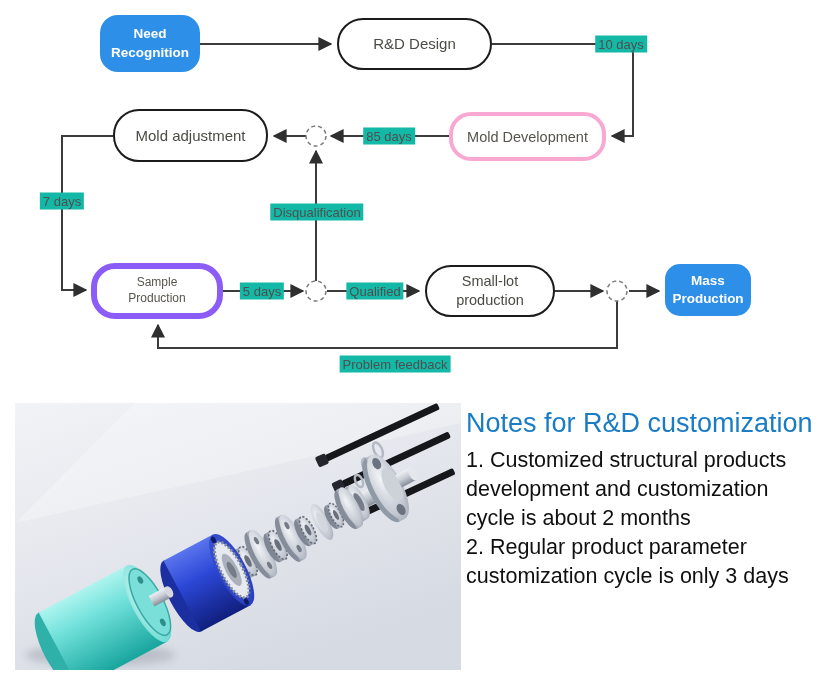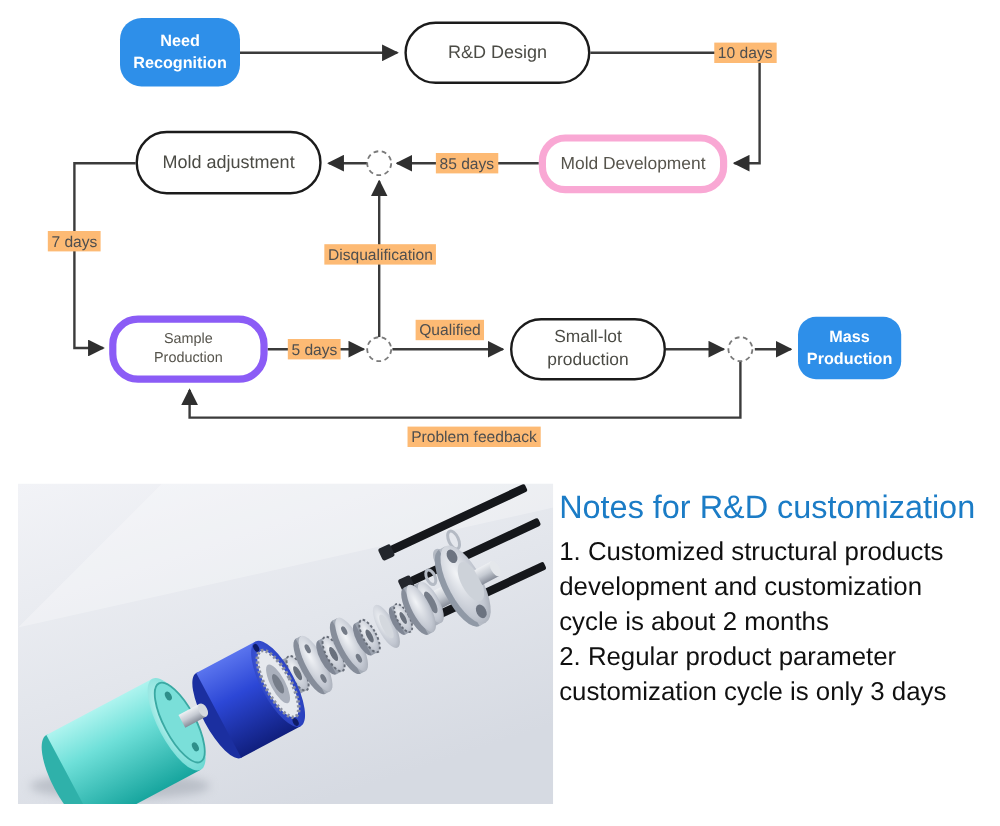--- a/index.html
+++ b/index.html
@@ -9,39 +9,39 @@
   }
   
   .fc-svg{position:absolute;left:0;top:0;z-index:1;}
   .node{
     position:absolute;z-index:2;display:flex;align-items:center;justify-content:center;
     text-align:center;box-sizing:border-box;background:#fff;
   }
   .node .lbl{white-space:pre-line;}
   .node-blue{background:#2E8FE9;border-radius:18px;color:#fff;font-weight:bold;font-size:13.5px;line-height:1.35;}
   .node-black{border:2.5px solid #1b1b1b;border-radius:26px;color:#4b4b45;font-size:15px;line-height:1.3;}
-  .node-orange{border:6px solid #f9a8d4;border-radius:22px;color:#56544c;font-size:14.5px;}
+  .node-orange{border:4px solid #f9a8d4;border-radius:22px;color:#56544c;font-size:14.5px;}
   .node-pink{border:6px solid #8b5cf6;border-radius:24px;color:#56544c;font-size:12px;line-height:1.3;}
   #n-need{left:100px;top:15px;width:100px;height:57px;}
   #n-rd{left:337px;top:18px;width:155px;height:52px;}
   #n-moldadj{left:113px;top:109px;width:155px;height:53px;text-align:center;}
   #n-molddev{left:449px;top:112px;width:157px;height:49px;}
   #n-sample{left:91px;top:263px;width:132px;height:56px;}
   #n-smalllot{left:425px;top:265px;width:130px;height:52px;font-size:14.5px;}
   #n-mass{left:665px;top:264px;width:86px;height:52px;border-radius:15px;}
   .edge-label{
     position:absolute;z-index:3;transform:translate(-50%,-50%);
-    background:#fdba74;padding:1px 3px;font-size:13px;color:#4f4f4f;white-space:nowrap;
+    background:#14b8a6;padding:1px 3px;font-size:13px;color:#4f4f4f;white-space:nowrap;
   }
   #el-10days{left:621px;top:44px;}
   #el-45days{left:389px;top:136px;}
   #el-disq{left:317px;top:212px;}
   #el-7days{left:62px;top:201px;}
   #el-5days{left:262px;top:291px;}
-  #el-qual{left:375px;top:275px;}
+  #el-qual{left:375px;top:291px;}
   #el-feedback{left:395px;top:364px;}
   
   .product-image{position:absolute;left:15px;top:403px;width:446px;height:267px;}
   .notes{position:absolute;left:466px;top:408px;width:350px;}
   .notes-title{font-size:27px;color:#1B7CC6;margin:0 0 7px 0;font-weight:400;}
   .note-item{font-size:21.5px;color:#101010;line-height:29px;margin:0;}
 </style>
 </head>
 <body>
 

